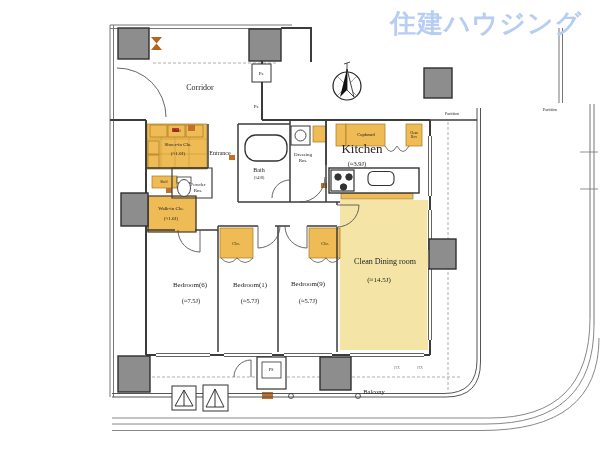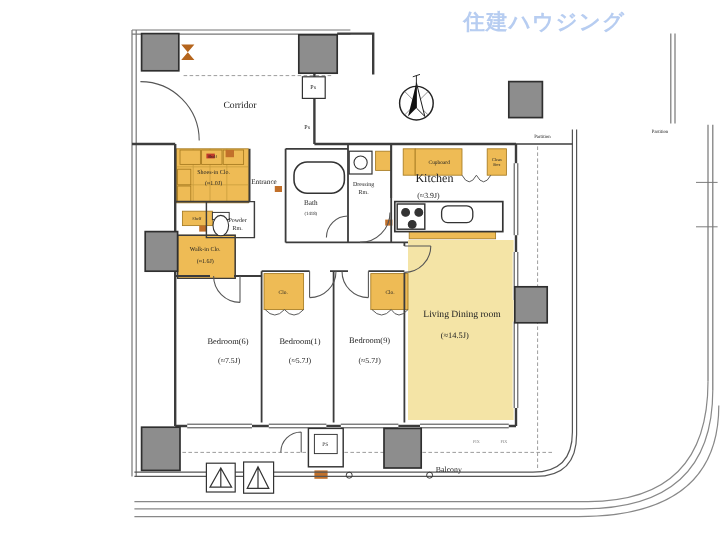--- a/index.html
+++ b/index.html
@@ -1,24 +1,24 @@
 <!DOCTYPE html>
 <html><head>
 <meta charset="utf-8">
 <style>
   html,body{margin:0;padding:0;background:#fff}
   #stage{position:relative;width:600px;height:451px;background:#fff;overflow:hidden;
          font-family:"Liberation Serif",serif}
   #stage svg{position:absolute;left:0;top:0}
-  .logo{position:absolute;left:386px;top:6px;width:200px;text-align:left;
-        font-family:"DejaVu Sans",sans-serif;font-weight:700;font-size:18px;
+  .logo{position:absolute;left:386px;top:6px;width:200px;text-align:center;
+        font-family:"DejaVu Sans",sans-serif;font-weight:700;font-size:26px;
         color:#b7cdf1;letter-spacing:1px;white-space:nowrap}
   .lb{position:absolute;color:#222;white-space:nowrap;text-align:center;line-height:1.15;
       transform:translate(-50%,-50%)}
-  .s8{font-size:8px}.s75{font-size:10px}.s7{font-size:7px}.s65{font-size:6.5px}.s6{font-size:6px}
+  .s8{font-size:8px}.s75{font-size:13px}.s7{font-size:7px}.s65{font-size:6.5px}.s6{font-size:6px}
   .s5{font-size:10px;transform:translate(-50%,-50%) scale(.5)}
   .s45{font-size:9px;transform:translate(-50%,-50%) scale(.5)}
   .s4{font-size:8px;transform:translate(-50%,-50%) scale(.5)}
   .s35{font-size:7px;transform:translate(-50%,-50%) scale(.5)}
   .wrap{white-space:normal}
   .gray{color:#777}
 </style>
 </head>
 <body>
 
@@ -161,21 +161,21 @@
 <span class="lb s5" style="left:178px;top:144px">Shoes-in Clo.</span>
 <span class="lb s5" style="left:178px;top:153px">(≈1.0J)</span>
 <span class="lb s5 wrap" style="left:198px;top:187px;width:44px">Powder Rm.</span>
 <span class="lb s5" style="left:171px;top:208px">Walk-in Clo.</span>
 <span class="lb s5" style="left:171px;top:218px">(≈1.6J)</span>
 <span class="lb s6" style="left:259px;top:170px">Bath</span>
 <span class="lb s4" style="left:259px;top:178px">(1418)</span>
 <span class="lb s5 wrap" style="left:303px;top:157px;width:50px">Dressing Rm.</span>
 <span class="lb s75" style="left:362px;top:149px">Kitchen</span>
 <span class="lb s65" style="left:357px;top:164px">(≈3.9J)</span>
-<span class="lb s8" style="left:385px;top:262px">Living Dining room</span>
+<span class="lb s8" style="left:385px;top:262px">Clean Dining room</span>
 <span class="lb s7" style="left:379px;top:280px">(≈14.5J)</span>
 <span class="lb s7" style="left:190px;top:285px">Bedroom(6)</span>
 <span class="lb s65" style="left:191px;top:301px">(≈7.5J)</span>
 <span class="lb s7" style="left:250px;top:285px">Bedroom(1)</span>
 <span class="lb s65" style="left:250px;top:301px">(≈5.7J)</span>
 <span class="lb s7" style="left:308px;top:284px">Bedroom(9)</span>
 <span class="lb s65" style="left:308px;top:301px">(≈5.7J)</span>
 <span class="lb s65" style="left:374px;top:392px">Balcony</span>
 
 <span class="lb s45" style="left:236px;top:244px">Clo.</span>

